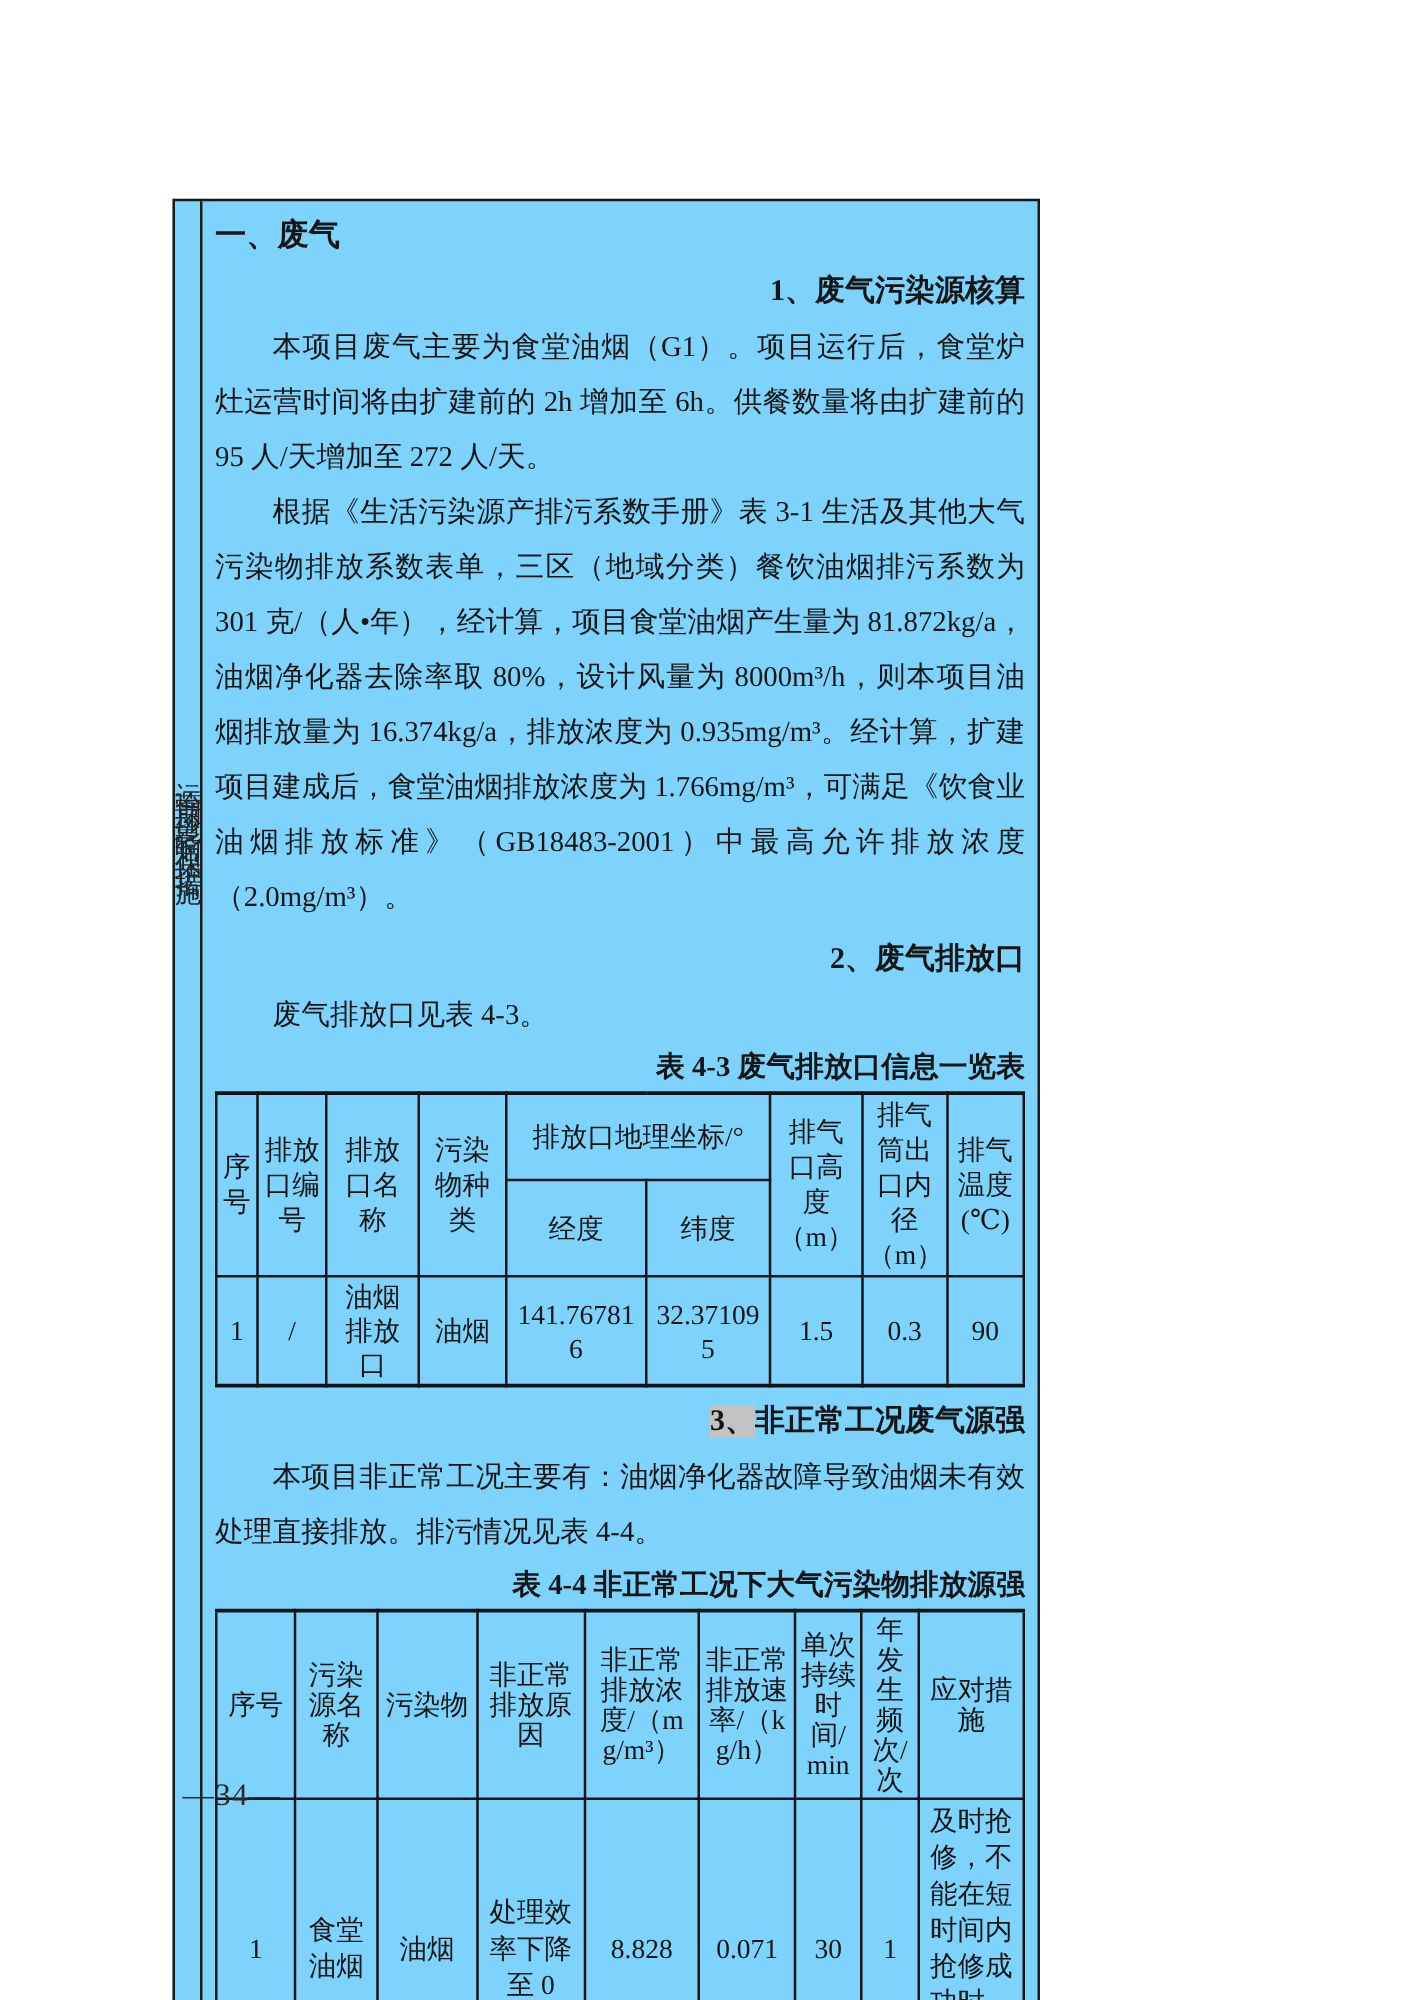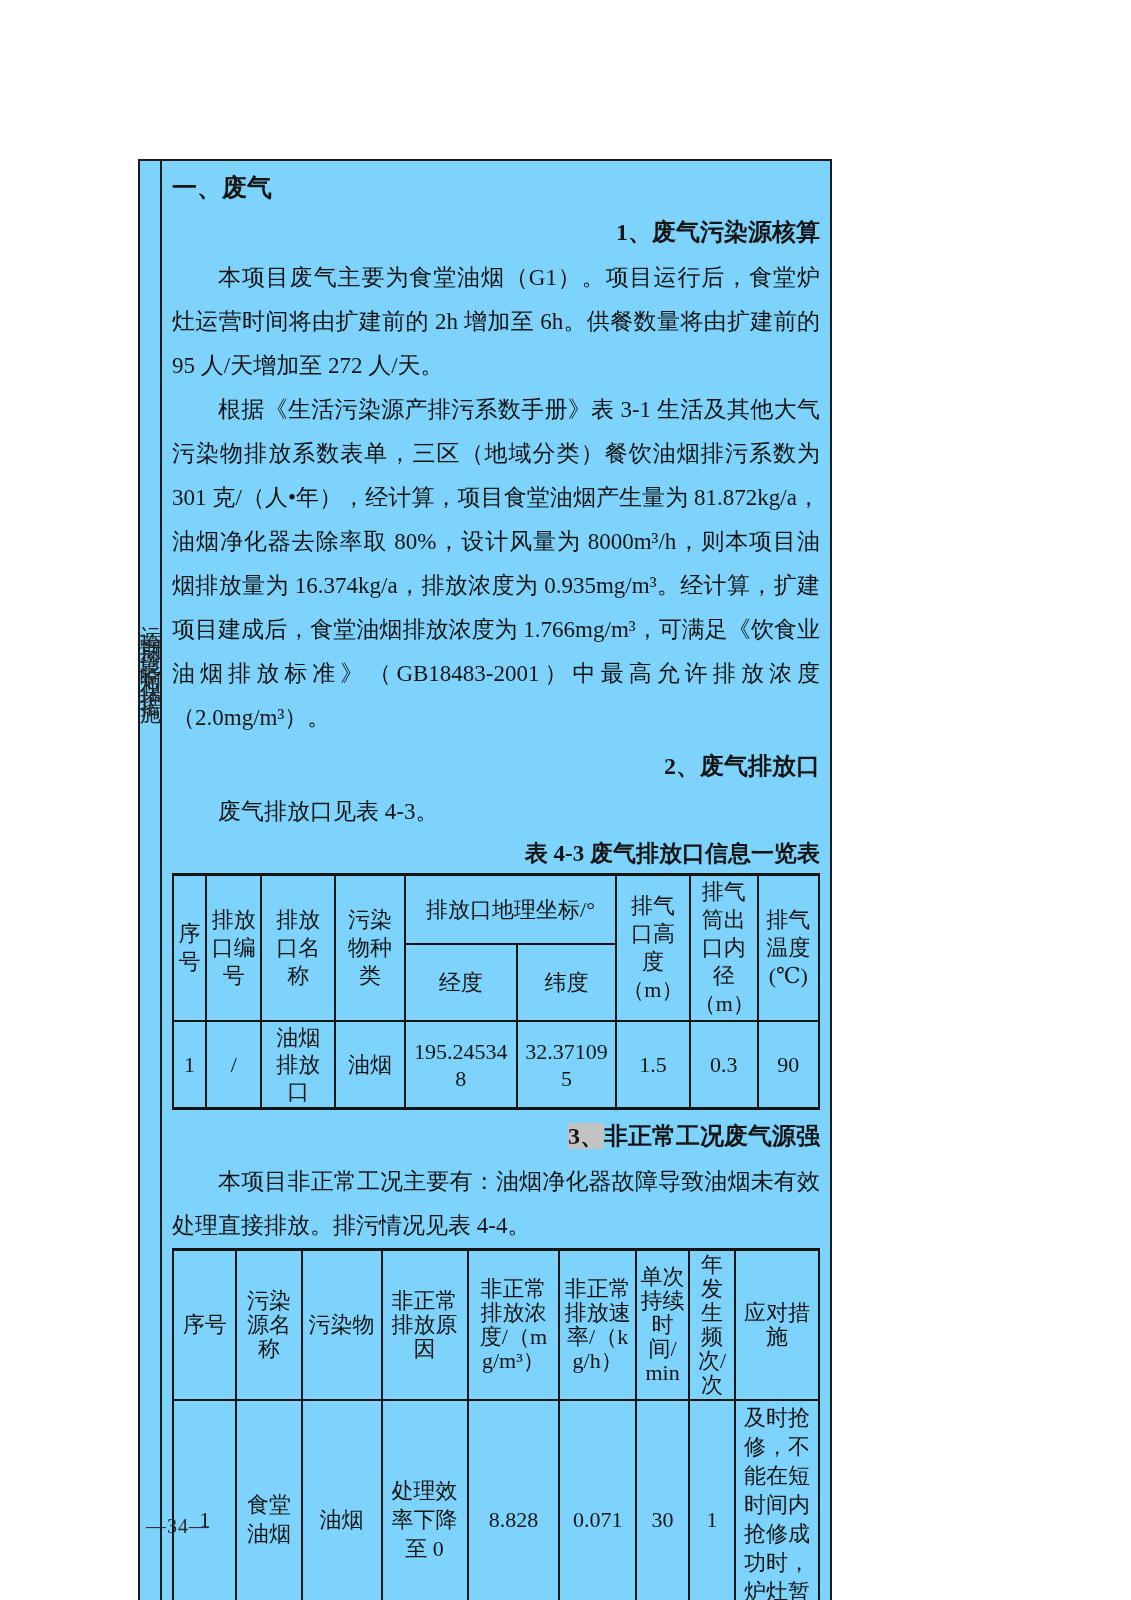--- a/index.html
+++ b/index.html
@@ -89,22 +89,22 @@
   .t43 tr.hr1 { height: 40px; }
   .t43 tr.hr2 { height: 44px; }
   .t43 tr.dr  { height: 52px; }
   .t43 td { line-height: 27px; }
   .t44 th { line-height: 24px; padding: 2px 2px; }
   .t44 tr.hr { height: 136px; }
   .t44 tr.dr { height: 196px; }
   .t44 td { line-height: 29px; margin-left: 30px; }
   .page-num {
     position: absolute;
-    left: 146px; top: 1515px;
-    font-size: 20px;
+    left: 146px; top: 1423px;
+    font-size: 25px;
     letter-spacing: 1px;
     color: #2a2a2a;
   }
 </style>
 </head>
 <body>
 
 <div class="doc-box">
   <div class="side-col">
     <div class="side-text">运营期环境影响和保护措施</div>
@@ -145,32 +145,33 @@
         </tr>
         <tr class="hr2">
           <th>经度</th>
           <th>纬度</th>
         </tr>
         <tr class="dr">
           <td>1</td>
           <td>/</td>
           <td>油烟排放口</td>
           <td>油烟</td>
-          <td>195.245348</td>
+          <td>141.767816</td>
           <td>32.371095</td>
           <td>1.5</td>
           <td>0.3</td>
           <td>90</td>
         </tr>
       </tbody>
     </table>
 
     <div class="h-sub"><span class="hl-num">3、</span><span>非正常工况废气源强</span></div>
     <p class="body">本项目非正常工况主要有：油烟净化器故障导致油烟未有效处理直接排放。排污情况见表 4-4。</p>
 
+    <div class="tbl-title">表 4-4 非正常工况下大气污染物排放源强</div>
     <table class="bordered t44">
       <colgroup>
         <col style="width:9.8%">
           <col style="width:10.1%">
           <col style="width:12.4%">
           <col style="width:13.3%">
         <col style="width:14.2%">
           <col style="width:11.9%">
           <col style="width:8.2%">
           <col style="width:7.1%">

